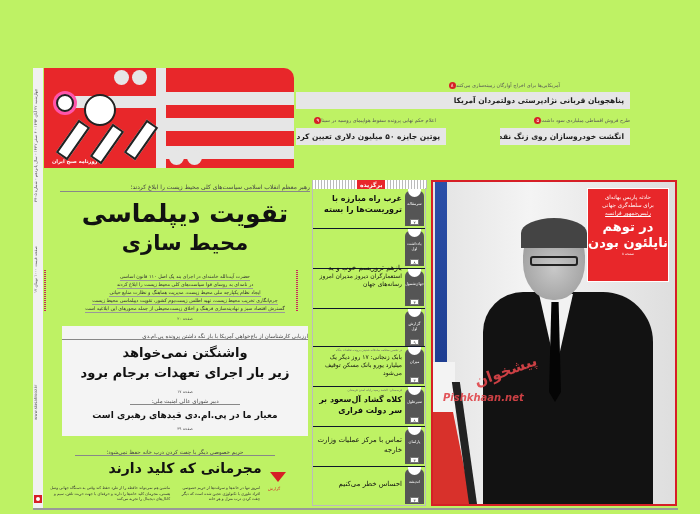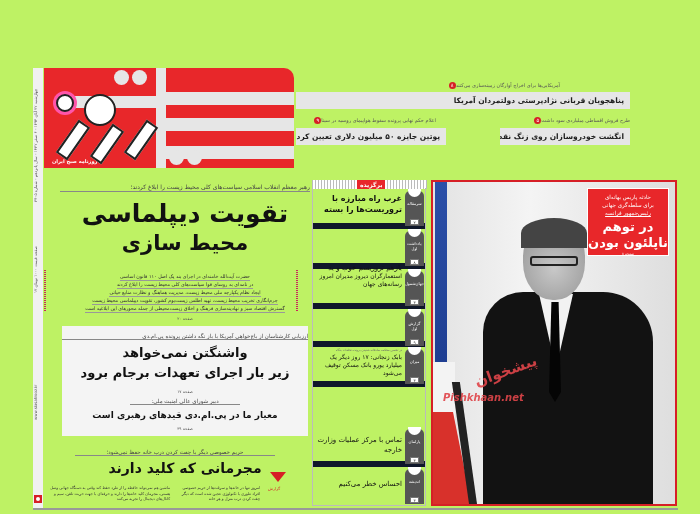--- a/index.html
+++ b/index.html
@@ -41,21 +41,21 @@
   .box-jcpoa { position: absolute; left: 62px; top: 326px; width: 246px; height: 110px; background: #f4f4f4; }
   .kicker-sm { position: absolute; direction: rtl; text-align: right; font-size: 5.5px; color: #444; border-bottom: 1px solid #888; white-space: nowrap; overflow: hidden; }
   .h-mid { position: absolute; text-align: center; direction: rtl; font-weight: bold; color: #111; white-space: nowrap; }
 
   .bottom-col { position: absolute; direction: rtl; text-align: right; font-size: 3.8px; color: #333; line-height: 5.5px; }
 
   
   .hl-header { position: absolute; left: 312px; top: 180px; width: 115px; height: 9px; background: repeating-linear-gradient(90deg, #bbb 0 1px, #fff 1px 3px); }
   .hl-header .label { position: absolute; left: 45px; top: 0; height: 9px; padding: 0 3px; background: #e8272a; color: #fff; font-size: 6px; font-weight: bold; line-height: 9px; direction: rtl; }
   .hl-frame { position: absolute; left: 312px; top: 188px; width: 114px; height: 318px; border: 1px solid #bbb; border-top: none; }
-  .hl-item { position: absolute; left: 313px; width: 112px; border-bottom: 6px solid #0f172a; }
+  .hl-item { position: absolute; left: 313px; width: 112px; border-bottom: 1px solid #0f172a; }
   .hl-badge { position: absolute; right: 1px; top: 2px; width: 19px; height: 35px; background: #555; border-radius: 5px 5px 0 0; color: #fff; font-size: 4px; text-align: center; direction: rtl; padding-top: 10px; line-height: 5px; }
   .hl-badge::before { content: ""; position: absolute; left: 3px; top: -2px; width: 13px; height: 8px; background: #fff; border-radius: 0 0 7px 7px; }
   .hl-badge .pg { position: absolute; bottom: 1px; left: 5px; width: 9px; height: 6px; background: #fff; color: #333; font-size: 4px; line-height: 6px; border: 1px solid #777; }
   .hl-text { position: absolute; right: 23px; top: 4px; width: 88px; direction: rtl; text-align: right; color: #111; }
   .hl-text.bold { font-weight: bold; font-size: 8px; line-height: 11px; }
   .hl-text.reg { font-size: 7px; line-height: 10px; }
   .hl-text.small { font-size: 6px; line-height: 8px; }
   .hl-kick { position: absolute; right: 23px; top: 1px; width: 88px; direction: rtl; text-align: right; font-size: 3px; color: #666; white-space: nowrap; overflow: hidden; }
 
   
@@ -64,21 +64,21 @@
   .flag-white { position: absolute; left: 0; top: 180px; width: 22px; height: 60px; background: #f3f3f3; }
   .flag-red { position: absolute; left: 0; top: 230px; width: 40px; height: 100px; background: #d8312b; clip-path: polygon(0 0, 50% 0, 100% 100%, 0 100%); }
   .pole { position: absolute; left: 28px; top: 200px; width: 8px; height: 130px; background: #222; transform: skewX(8deg); }
   .person-head { position: absolute; left: 90px; top: 40px; width: 62px; height: 78px; border-radius: 45% 45% 48% 48%; background: radial-gradient(circle at 50% 60%, #c8c8c8, #8a8a8a); }
   .person-hair { position: absolute; left: 88px; top: 36px; width: 66px; height: 30px; border-radius: 50% 50% 0 0; background: #444; }
   .glasses { position: absolute; left: 97px; top: 74px; width: 48px; height: 10px; border: 2px solid #222; border-radius: 3px; }
   .person-body { position: absolute; left: 50px; top: 110px; width: 170px; height: 220px; background: #121212; border-radius: 40px 50px 0 0; }
   .shirt { position: absolute; left: 106px; top: 112px; width: 34px; height: 60px; background: #f2f2f2; clip-path: polygon(0 0, 100% 0, 60% 100%, 40% 100%); }
   .tie { position: absolute; left: 116px; top: 120px; width: 12px; height: 100px; background: #050505; clip-path: polygon(20% 0, 80% 0, 100% 90%, 50% 100%, 0 90%); }
 
-  .photo-box { position: absolute; right: 6px; top: 6px; width: 82px; height: 68px; background: #e8272a; border: 1px solid #fff; direction: rtl; text-align: center; color: #fff; }
+  .photo-box { position: absolute; right: 6px; top: 6px; width: 82px; height: 94px; background: #e8272a; border: 1px solid #fff; direction: rtl; text-align: center; color: #fff; }
   .photo-box .k { font-size: 5.5px; line-height: 8px; padding-top: 4px; }
   .photo-box .k3 { text-decoration: underline; }
   .photo-box .h { font-size: 13px; font-weight: bold; line-height: 16px; margin-top: 2px; }
   .photo-box .r { font-size: 3.5px; margin-top: 1px; }
 
   .watermark-fa { position: absolute; left: 40px; top: 180px; color: #e0454a; font-size: 15px; font-weight: bold; direction: rtl; transform: rotate(-20deg); opacity: .9; }
   .watermark-en { position: absolute; left: 10px; top: 210px; color: #e0454a; font-size: 10px; font-weight: bold; font-style: italic; opacity: .9; }
 
   .bottom-rule { position: absolute; left: 33px; top: 508px; width: 645px; height: 2px; background: #999; }
   .red-square { position: absolute; left: 34px; top: 495px; width: 8px; height: 8px; background: #d61f26; }
@@ -177,20 +177,25 @@
     <div class="hl-text small" style="top:3px;">استعمارگران دیروز مدیران امروز رسانه‌های جهان</div>
   </div>
   <div class="hl-item" style="top:309px;height:38px;">
     <div class="hl-badge"><span>گزارش اول</span><span class="pg">۹</span></div>
   </div>
   <div class="hl-item" style="top:347px;height:40px;">
     <div class="hl-kick">در تحصن محکمه صادقانه شنیدن پرونده تخلفات بنگاه</div>
     <div class="hl-badge"><span>میزان</span><span class="pg">۳</span></div>
     <div class="hl-text small" style="top:6px;">بابک زنجانی: ۱۷ روز دیگر یک میلیارد یورو بانک مسکن توقیف می‌شود</div>
   </div>
+  <div class="hl-item" style="top:387px;height:40px;">
+    <div class="hl-kick">فرسستان: الحمد رسید رایانه امدن فرمندان</div>
+    <div class="hl-badge"><span>سیرطول</span><span class="pg">۸</span></div>
+    <div class="hl-text bold" style="top:7px;">کلاه گشاد آل‌سعود بر سر دولت فراری</div>
+  </div>
   <div class="hl-item" style="top:467px;height:39px;border-bottom:none;">
     <div class="hl-badge"><span>اندیشه</span><span class="pg">۳</span></div>
     <div class="hl-text reg" style="top:12px;">احساس خطر می‌کنیم</div>
   </div>
   <div class="hl-item" style="top:427px;height:40px;">
     <div class="hl-badge"><span>پارلمان</span><span class="pg">۳</span></div>
     <div class="hl-text reg" style="top:8px;">تماس با مرکز عملیات وزارت خارجه</div>
   </div>
 
   <div class="photo">

